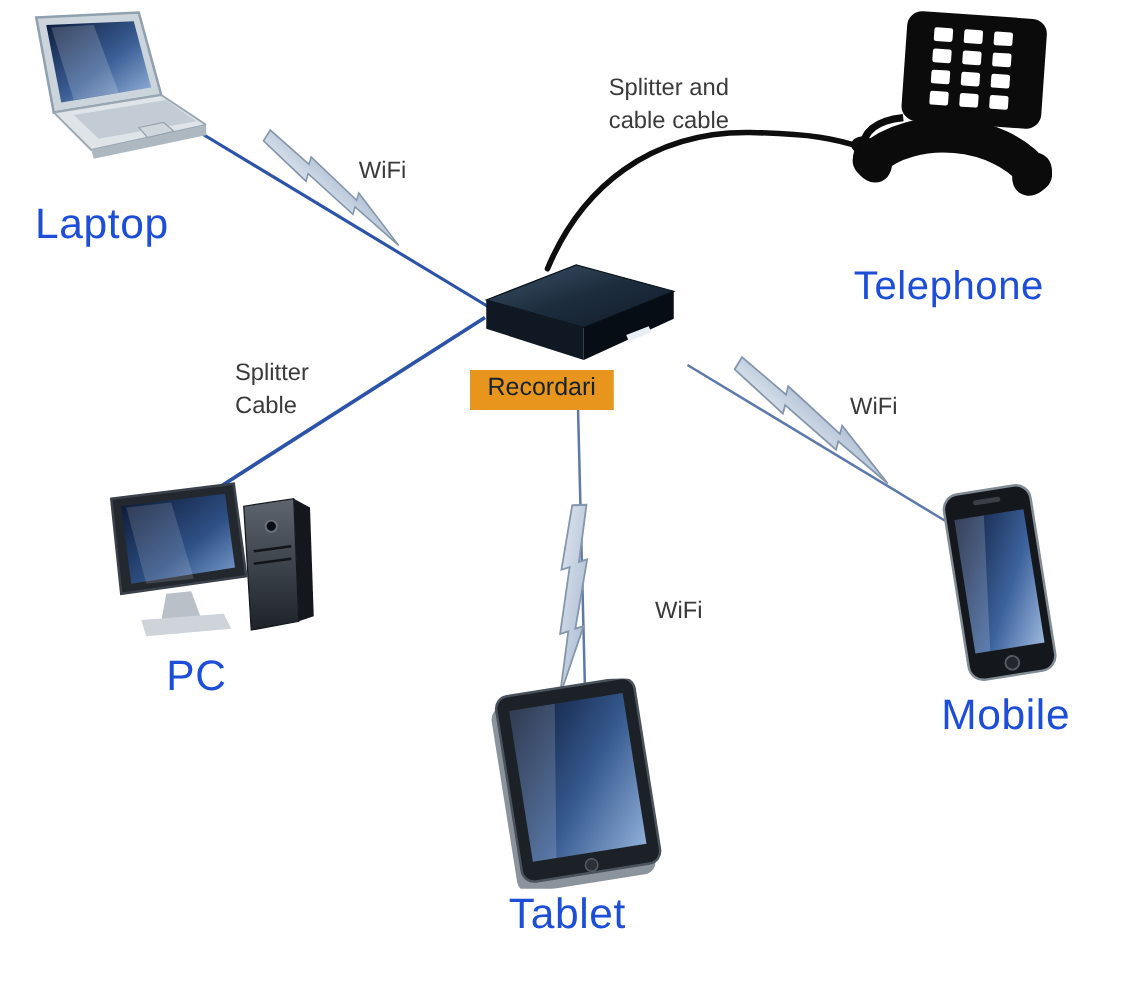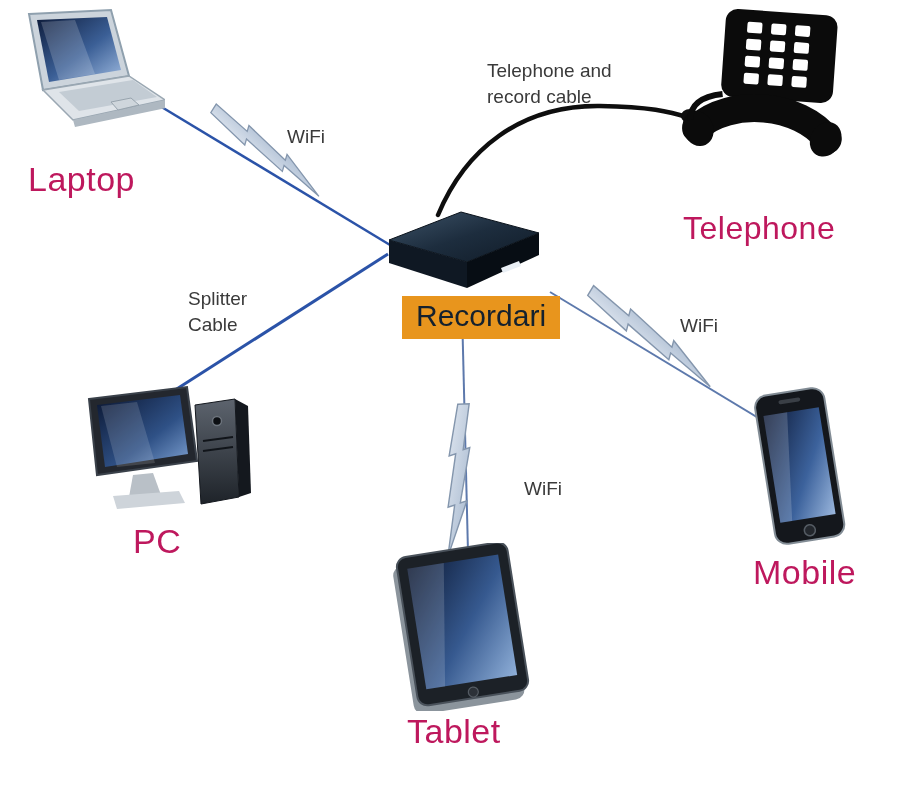--- a/index.html
+++ b/index.html
@@ -2,31 +2,30 @@
 <html><head>
 <meta charset="utf-8">
 <style>
   html,body{margin:0;padding:0;}
   body{
     width:900px;height:791px;position:relative;background:#ffffff;
     font-family:"Liberation Sans", sans-serif;overflow:hidden;
   }
   .layer{position:absolute;left:0;top:0;}
   .node-label{
-    position:absolute;color:#be185d;font-size:34px;font-weight:400;
+    position:absolute;color:#1d4ed8;font-size:34px;font-weight:400;
     letter-spacing:0.5px;white-space:nowrap;z-index:5;
   }
   .link-label{
     position:absolute;color:#3a3a3a;font-size:19px;line-height:1.35;z-index:5;
   }
   .hub-label{
     position:absolute;left:376px;top:296px;z-index:6;
-    background:#E8951D;color:#14212e;font-size:30px;padding:3px 14px 6px 14px;
+    background:#E8951D;color:#14212e;font-size:20px;padding:3px 14px 6px 14px;
     white-space:nowrap;
-    margin-left:26px;
   }
   .dev{position:absolute;z-index:4;}
   svg{display:block;}
 </style>
 </head>
 <body>
 
 <svg class="layer" width="900" height="791" viewBox="0 0 900 791">
   <defs>
     <linearGradient id="boltGrad" x1="0" y1="0" x2="1" y2="1">
@@ -186,19 +185,19 @@
 <div class="node-label" style="left:133px;top:522px;">PC</div>
 
 <div class="node-label" style="left:753px;top:553px;">Mobile</div>
 
 <div class="node-label" style="left:407px;top:712px;text-align:center;">Tablet</div>
 
 <div class="hub-label">Recordari</div>
 
 <div class="link-label" style="left:287px;top:124px;">WiFi</div>
 
-<div class="link-label" style="left:487px;top:58px;width:132px;">Telephone and record cable</div>
+<div class="link-label" style="left:487px;top:58px;width:132px;">Splitter and cable cable</div>
 
 <div class="link-label" style="left:188px;top:286px;width:96px;">Splitter Cable</div>
 
 <div class="link-label" style="left:680px;top:313px;">WiFi</div>
 
 <div class="link-label" style="left:524px;top:476px;">WiFi</div>
 
 </body></html>

